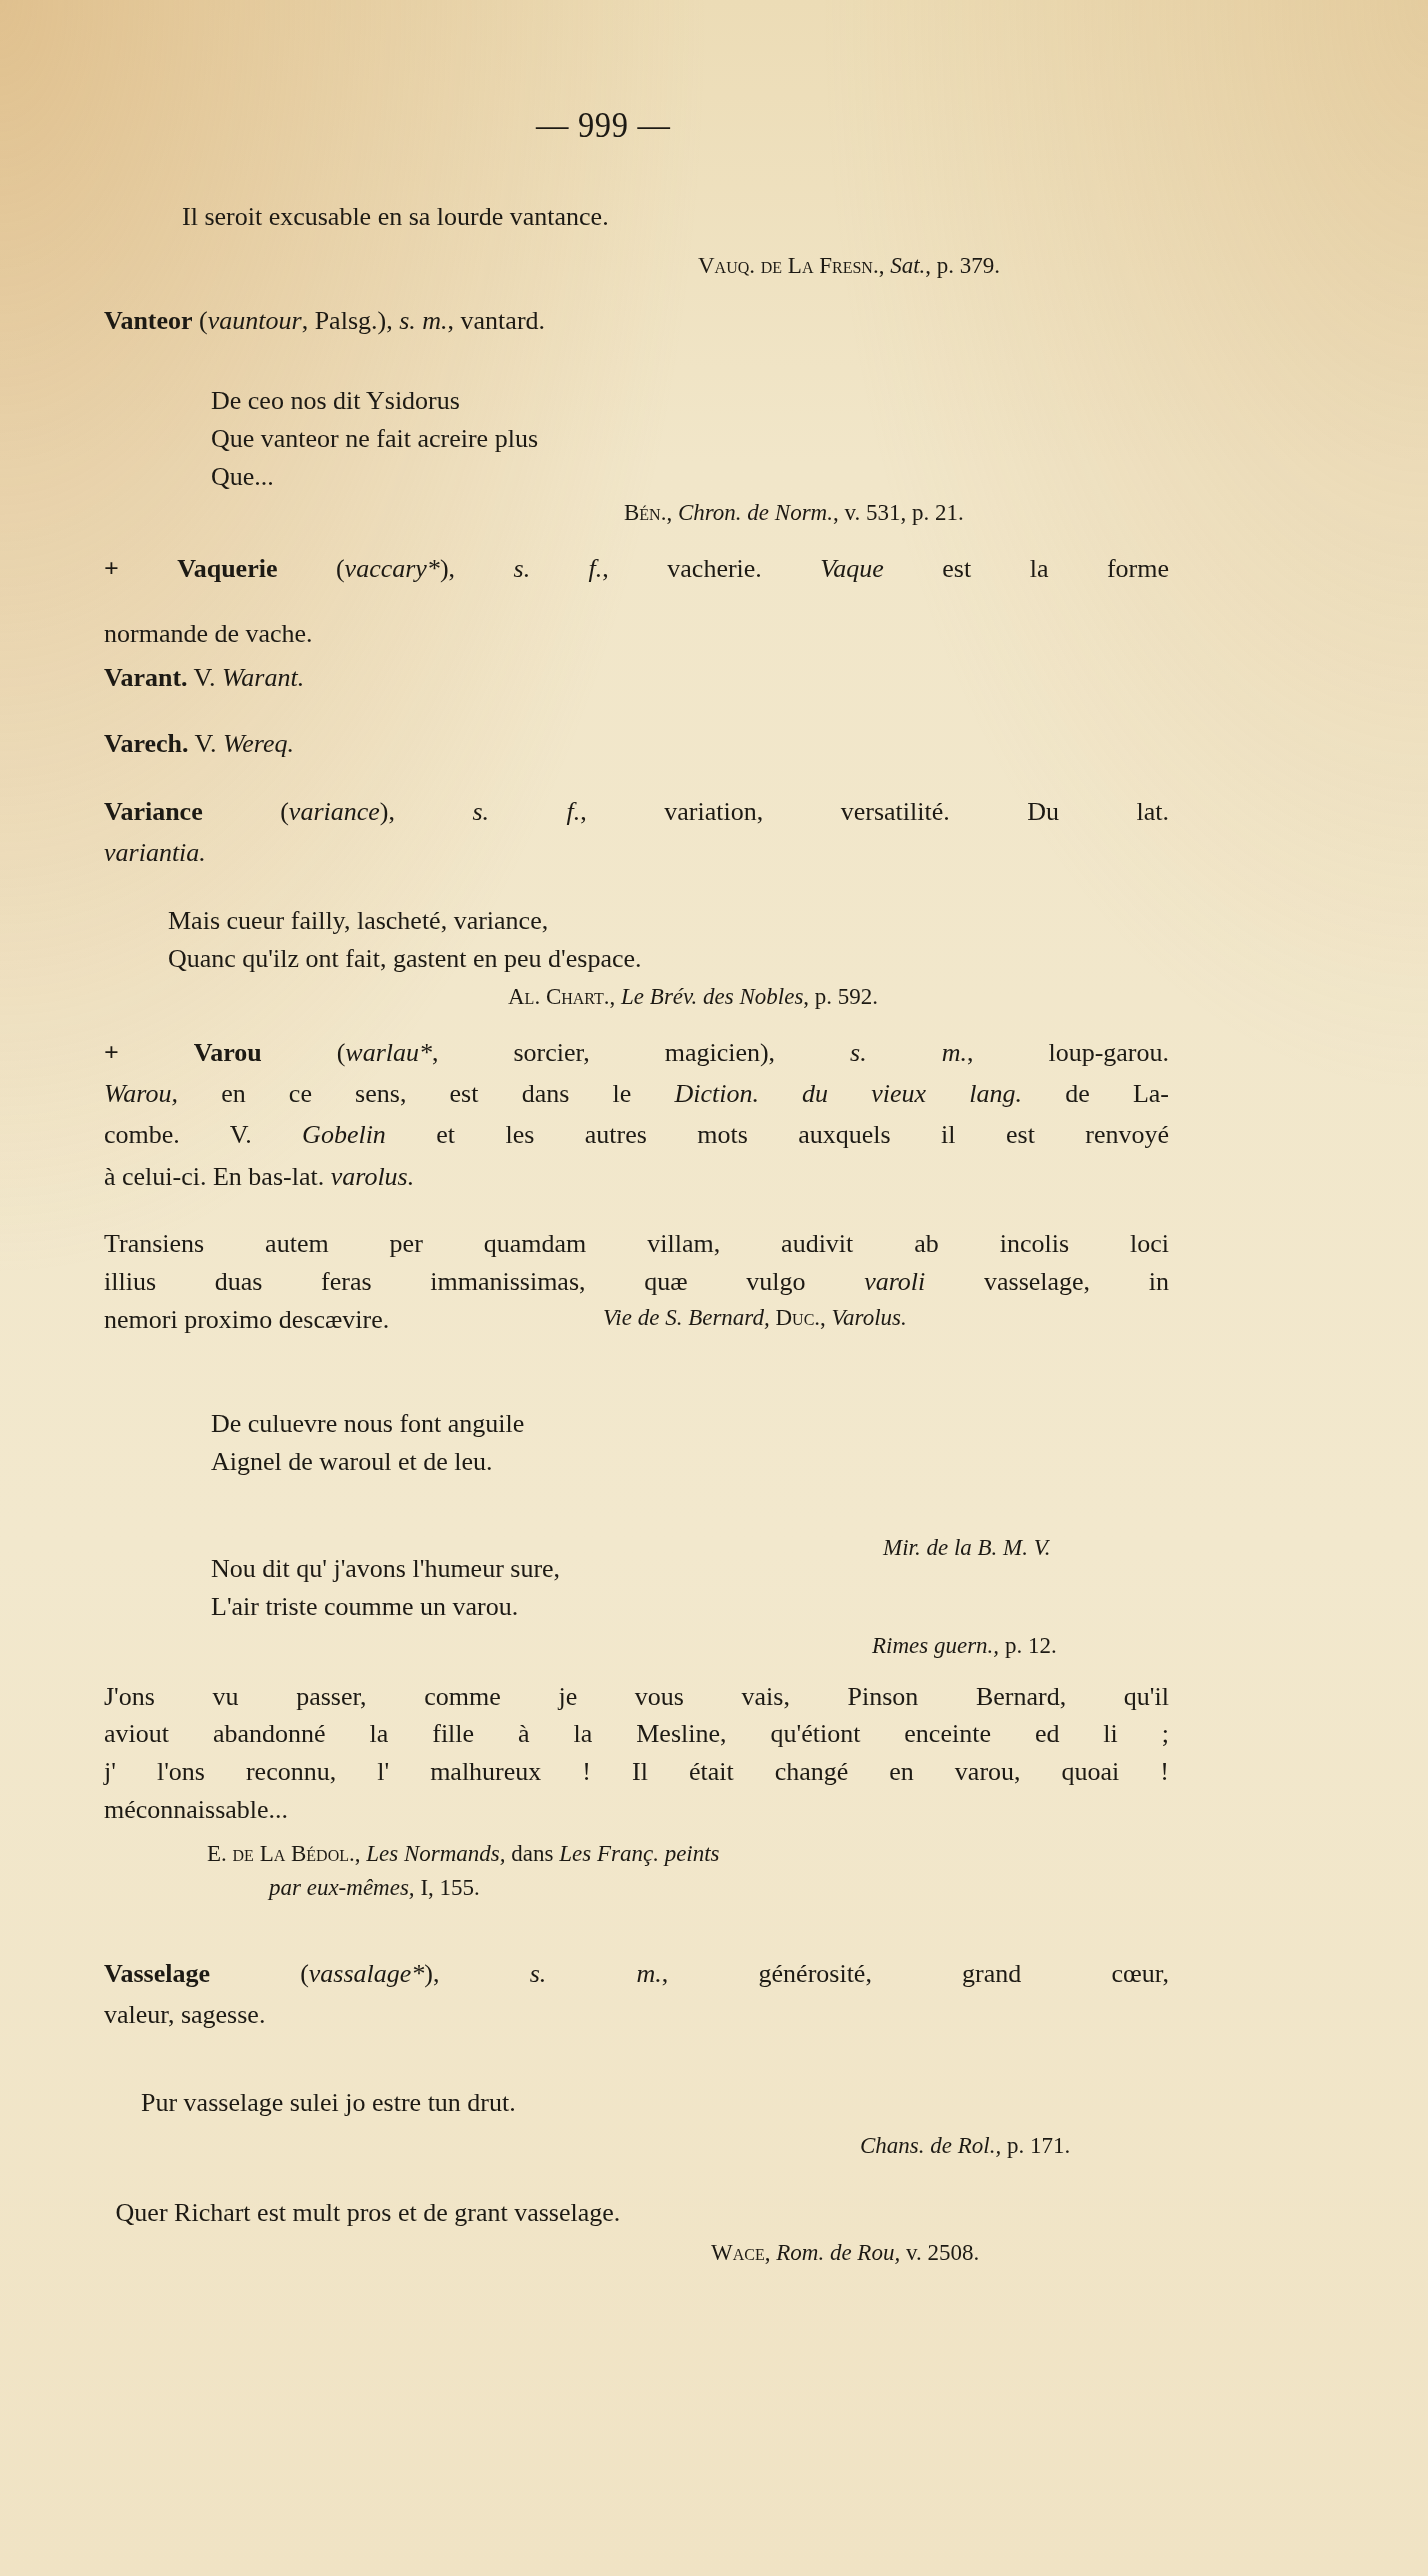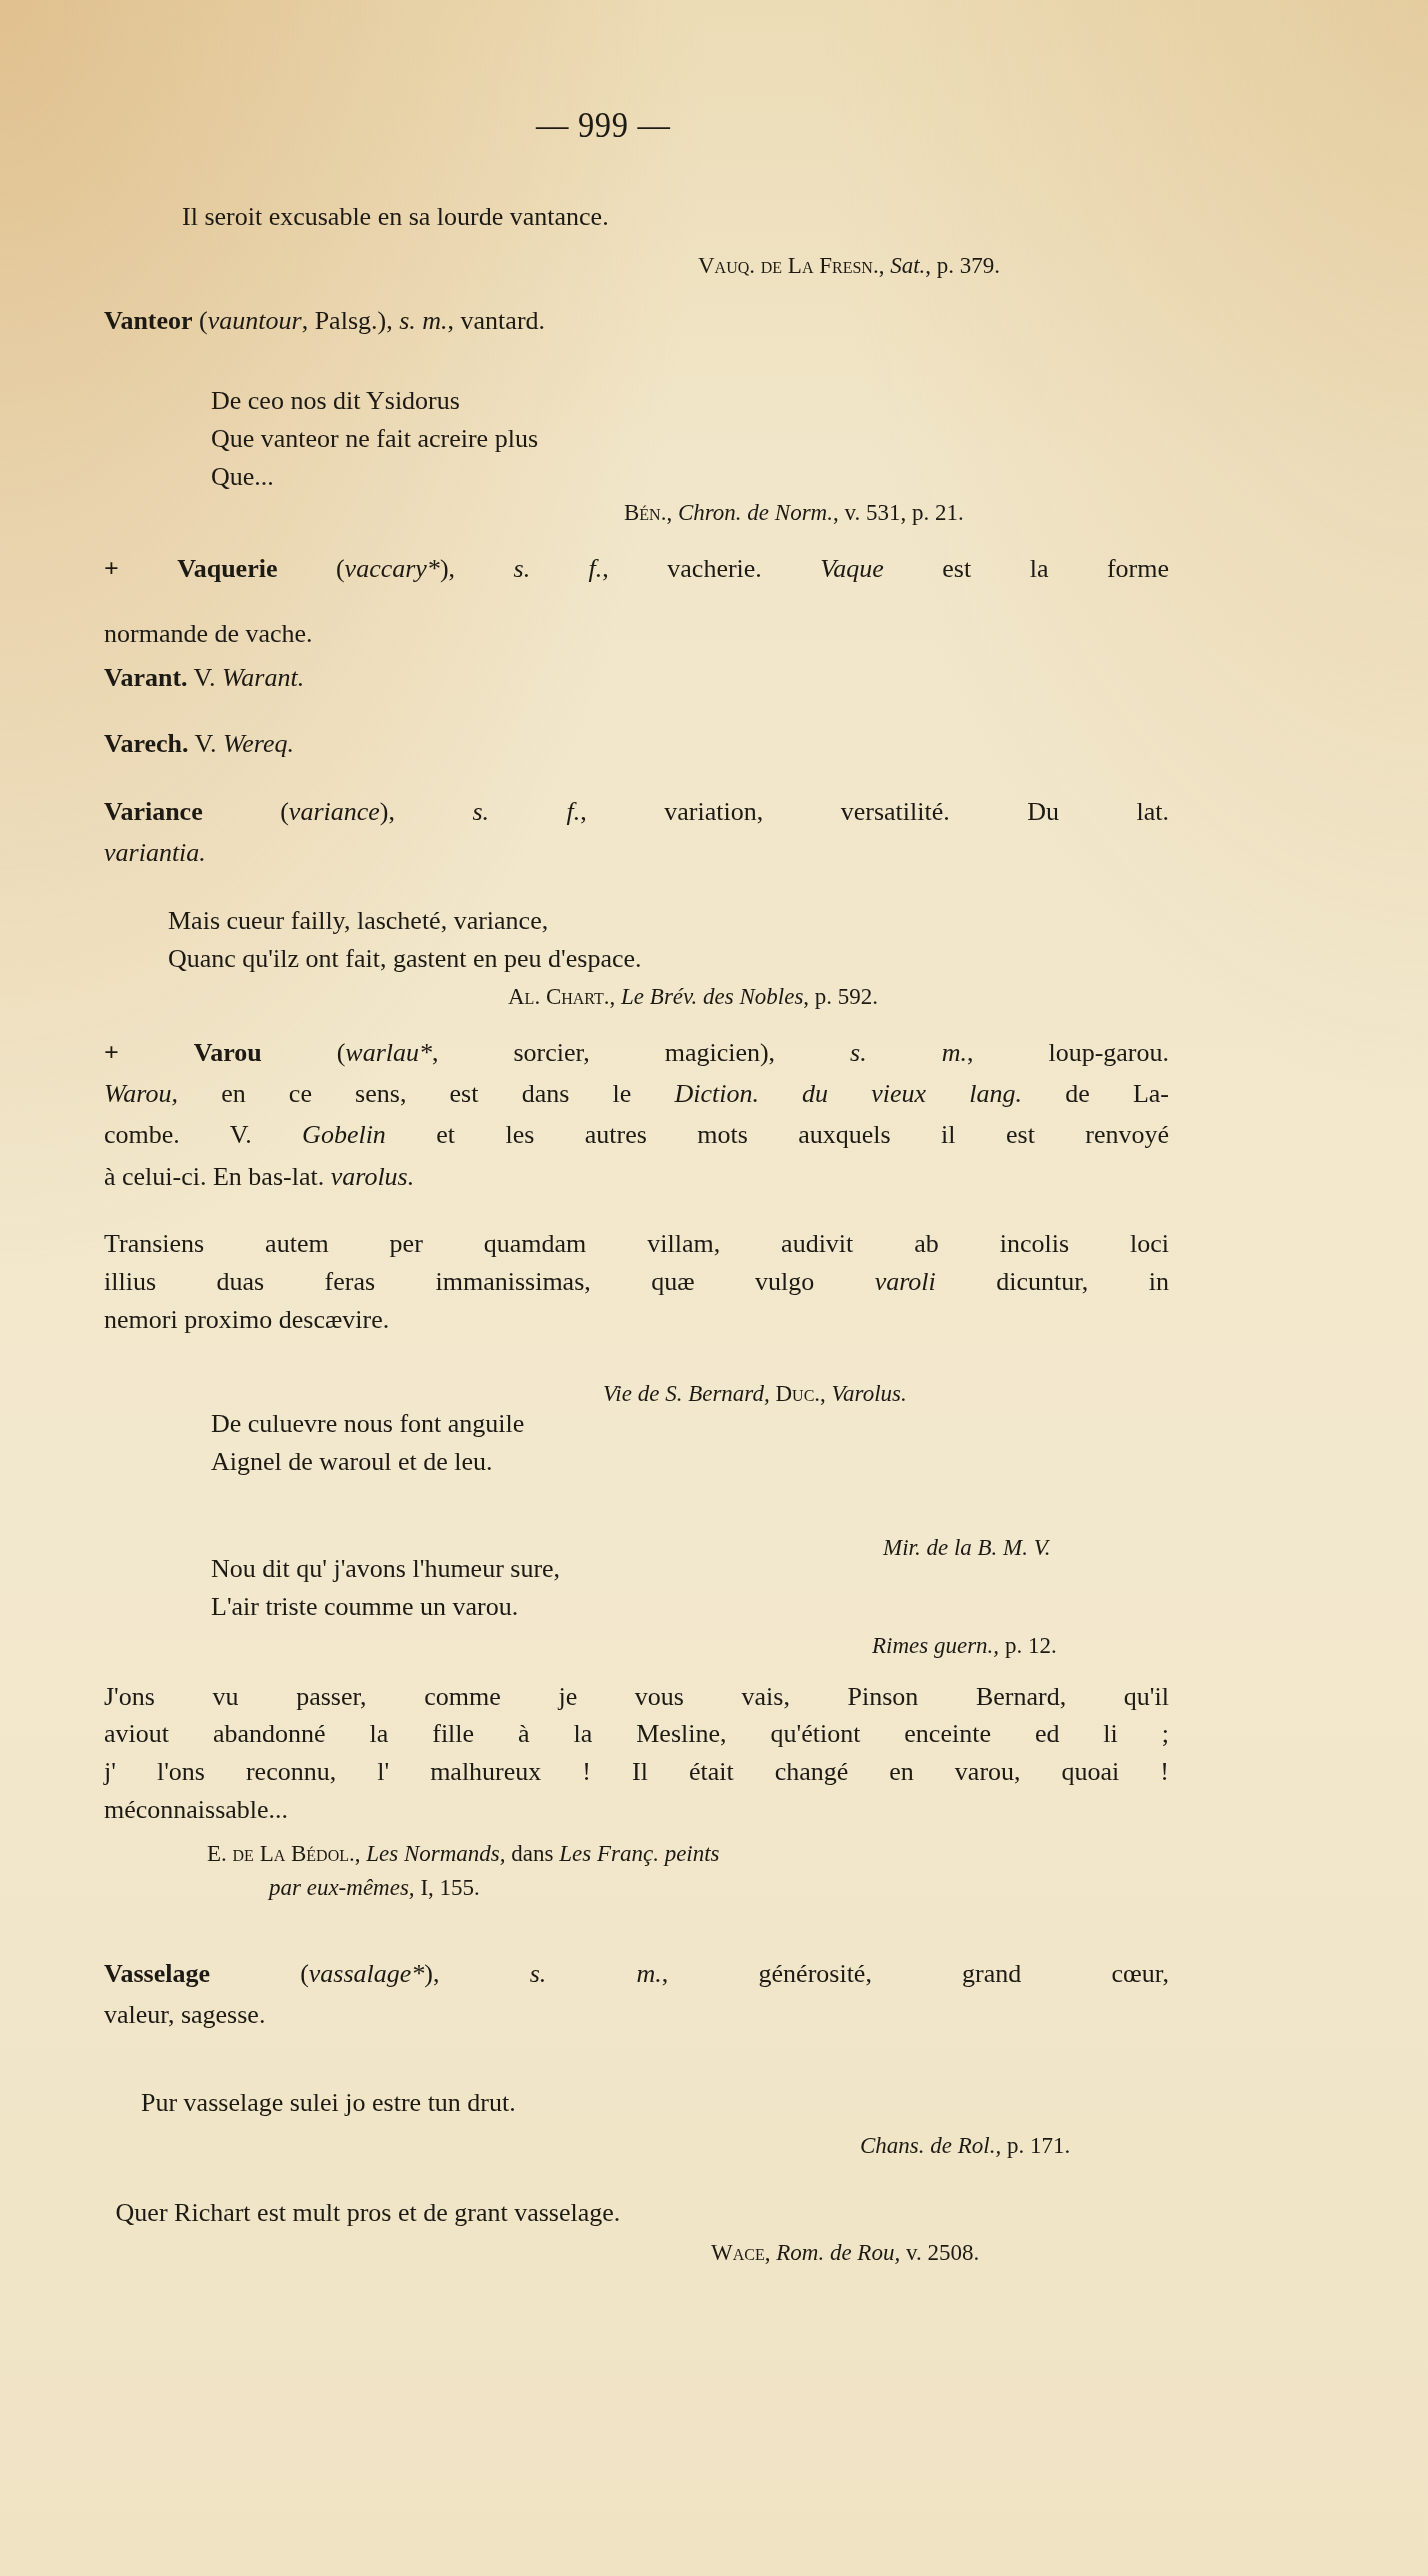--- a/index.html
+++ b/index.html
@@ -97,24 +97,24 @@
   </div>
   <div class="line justify" style="left:0; top:1114px;">
     <span>combe. V.</span> <span class="it">Gobelin</span> <span>et les autres mots auxquels il est renvoyé</span>
   </div>
   <div class="line" style="left:0; top:1156px;">
     <span>à celui-ci. En bas-lat.</span> <span class="it">varolus.</span>
   </div>
 
   <div class="line justify" style="left:0; top:1223px; width:1065px;">Transiens autem per quamdam villam, audivit ab incolis loci</div>
   <div class="line justify" style="left:0; top:1261px;">
-    <span>illius duas feras immanissimas, quæ vulgo</span> <span class="it">varoli</span> <span>dicuntur, in</span>
+    <span>illius duas feras immanissimas, quæ vulgo</span> <span class="it">varoli</span> <span>vasselage, in</span>
   </div>
   <div class="line" style="left:0; top:1299px;">nemori proximo descævire.</div>
-  <div class="line cite" style="left:499px; top:1376px;">
+  <div class="line cite" style="left:499px; top:1300px;">
     <span class="it">Vie de S. Bernard,</span> <span class="sc">Duc.,</span> <span class="it">Varolus.</span>
   </div>
 
   <div class="line" style="left:107px; top:1403px;">De culuevre nous font anguile</div>
   <div class="line" style="left:107px; top:1441px;">Aignel de waroul et de leu.</div>
   <div class="line cite it" style="left:779px; top:1484px;margin-top:46px;">Mir. de la B. M. V.</div>
 
   <div class="line" style="left:107px; top:1548px;">Nou dit qu' j'avons l'humeur sure,</div>
   <div class="line" style="left:107px; top:1586px;">L'air triste coumme un varou.</div>
   <div class="line cite" style="left:768px; top:1628px;">

